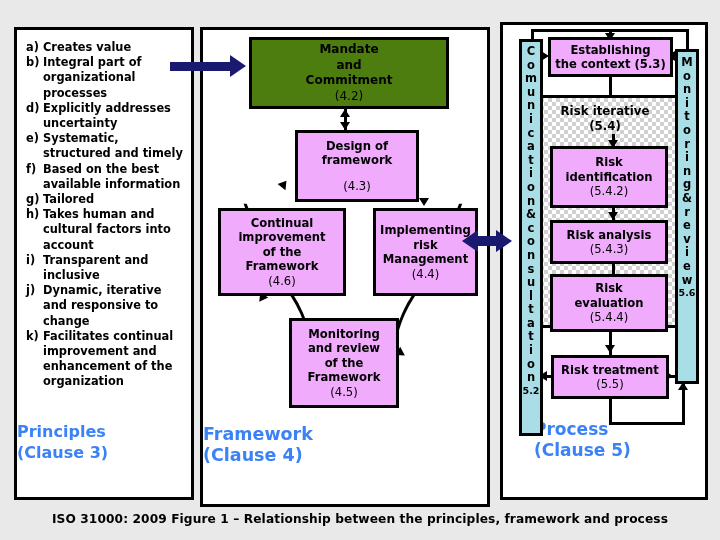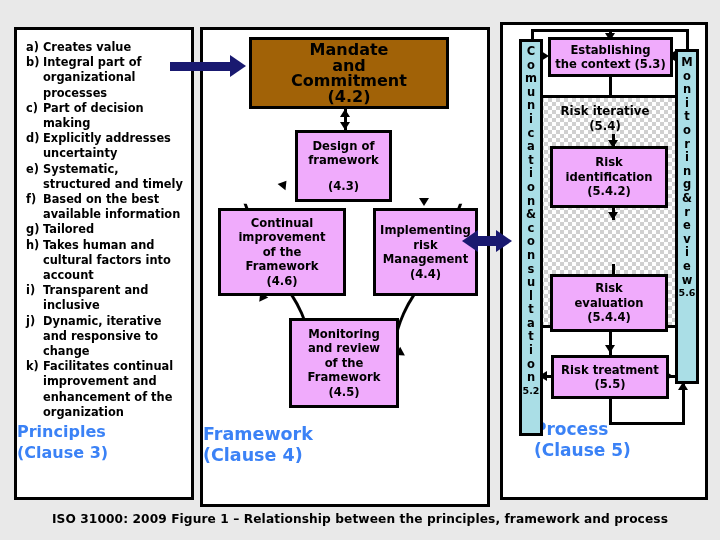--- a/index.html
+++ b/index.html
@@ -73,25 +73,25 @@
     font-weight: bold;
     display: flex;
     flex-direction: column;
     align-items: center;
     justify-content: center;
     text-align: center;
     line-height: 14.5px;
     font-size: 11.6px;
     z-index: 4;
   }
-  .box .clause { font-weight: bold; }
-
-  
-  #box-mandate    { left: 46px;  top: 7px;   width: 200px; height: 72px; background: #a16207; font-size: 16px; line-height: 15.5px; }
-  #box-design     { left: 92px;  top: 100px; width: 97px; height: 72px; }
+  .box .clause { font-weight: normal; }
+
+  
+  #box-mandate    { left: 46px;  top: 7px;   width: 200px; height: 72px; background: #4d7c0f; font-size: 12px; line-height: 15.5px; }
+  #box-design     { left: 92px;  top: 100px; width: 124px; height: 72px; }
   #box-continual  { left: 15px;  top: 178px; width: 128px; height: 88px; }
   #box-implement  { left: 170px; top: 178px; width: 105px; height: 88px; }
   #box-monitor    { left: 86px;  top: 288px; width: 110px; height: 90px; justify-content: center; }
 
   
   #box-context    { left: 45px;  top: 12px;  width: 125px; height: 40px; }
   #box-riskassess { left: 22px;  top: 70px;  width: 160px; height: 233px;
                     border: 3px solid #000; background-color: #ffffff;
                     background-image:
                       linear-gradient(45deg, #d0d0d0 25%, transparent 25%, transparent 75%, #d0d0d0 75%),
@@ -162,21 +162,20 @@
 </style>
 </head>
 <body>
 
 <div class="stage">
 
   <div class="panel" id="panel-principles">
     <ul class="principles-list">
         <li><span class="marker">a)</span><span>Creates value</span></li>
         <li><span class="marker">b)</span><span>Integral part of organizational processes</span></li>
-        <li><span class="marker">c)</span><span>Part of decision making</span></li>
         <li><span class="marker">d)</span><span>Explicitly addresses uncertainty</span></li>
         <li><span class="marker">e)</span><span>Systematic, structured and timely</span></li>
         <li><span class="marker">f)</span><span>Based on the best available information</span></li>
         <li><span class="marker">g)</span><span>Tailored</span></li>
         <li><span class="marker">h)</span><span>Takes human and cultural factors into account</span></li>
         <li><span class="marker">i)</span><span>Transparent and inclusive</span></li>
         <li><span class="marker">j)</span><span>Dynamic, iterative and responsive to change</span></li>
         <li><span class="marker">k)</span><span>Facilitates continual improvement and enhancement of the organization</span></li>
       </ul>
     <div class="col-title" id="title-principles">
@@ -330,20 +329,24 @@
 
       <div class="box" id="box-riskident">
         <div style="white-space:pre-line">Risk
 identification</div>
         <div class="clause">(5.4.2)</div>
       </div>
 
       <div class="ln" style="left:84px; top:110px; width:3px; height:12px;"></div>
       <div class="arrow-head ah-down" style="left:80px; top:114px;"></div>
 
+      <div class="box" id="box-riskanal">
+        <div>Risk analysis</div>
+        <div class="clause">(5.4.3)</div>
+      </div>
 
       <div class="ln" style="left:84px; top:166px; width:3px; height:10px;"></div>
 
       <div class="box" id="box-riskeval">
         <div style="white-space:pre-line">Risk
 evaluation</div>
         <div class="clause">(5.4.4)</div>
       </div>
     </div>
 

